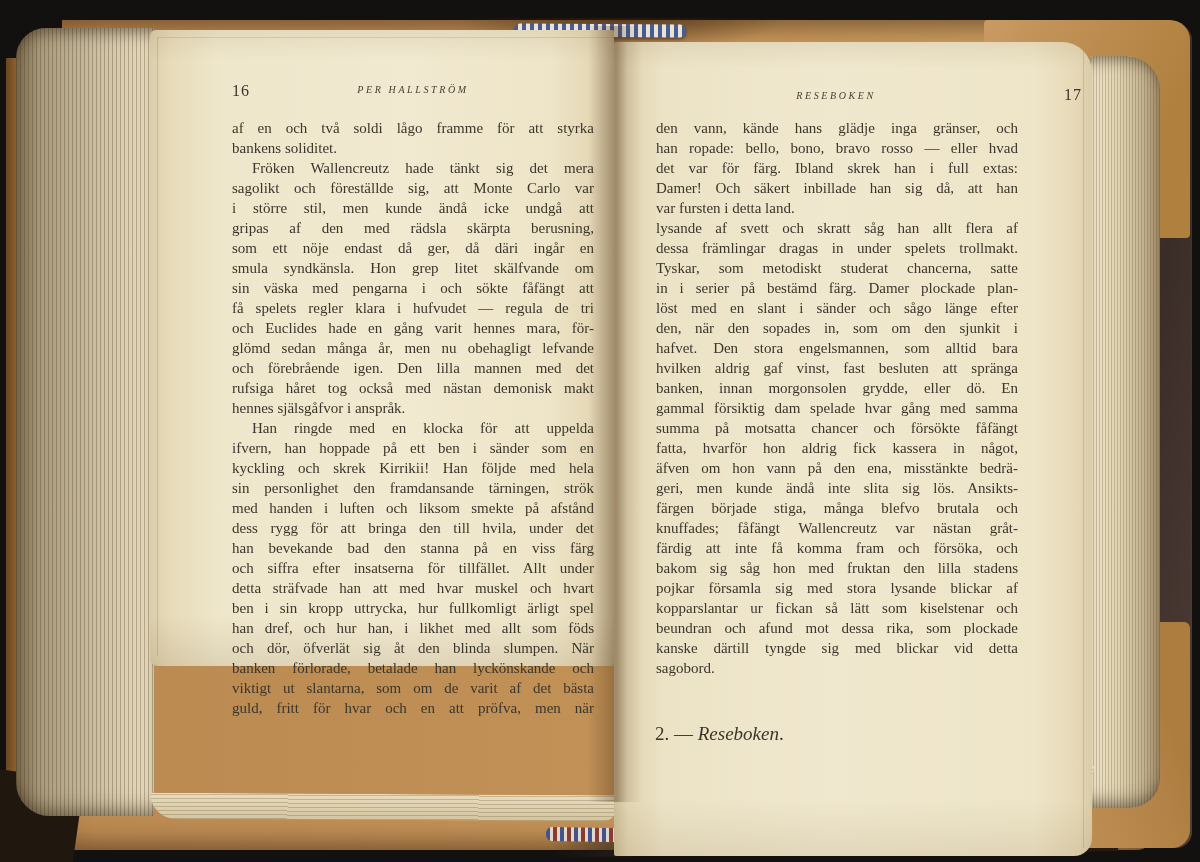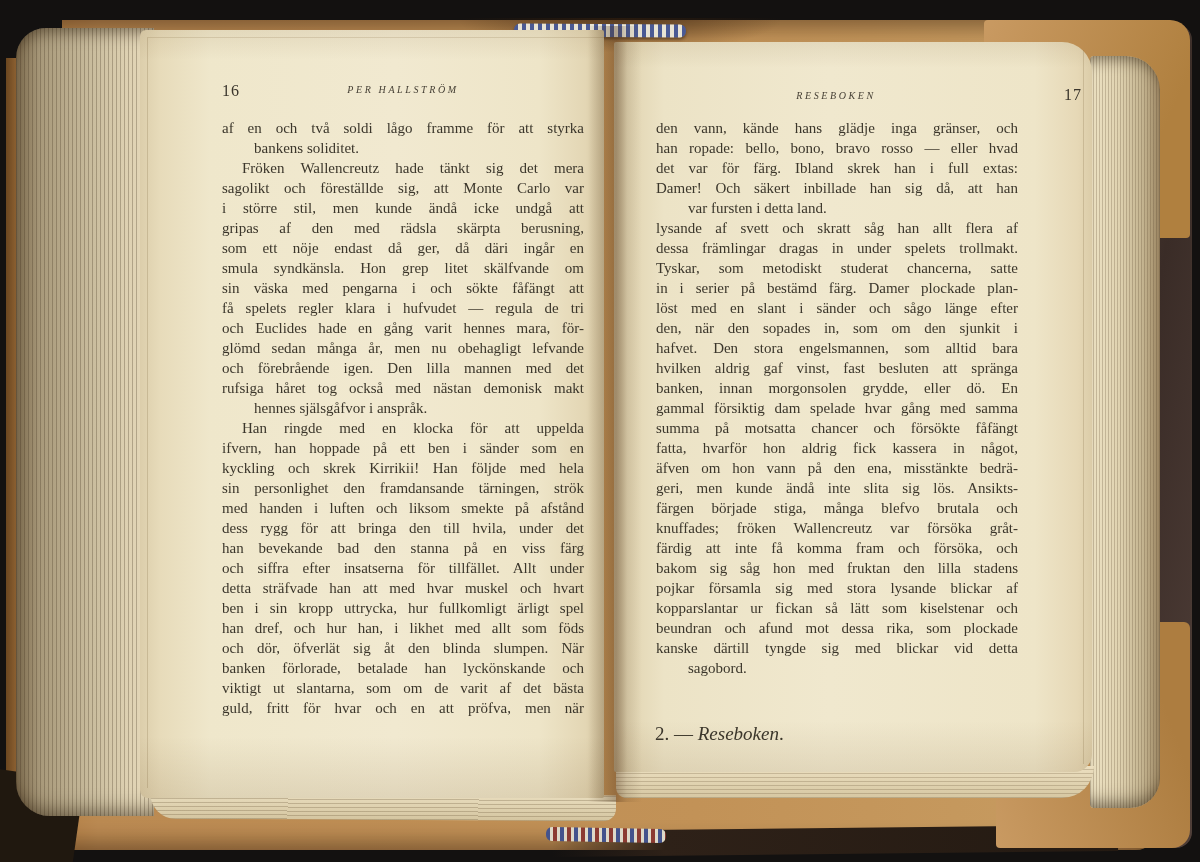--- a/index.html
+++ b/index.html
@@ -85,32 +85,32 @@
     left:616px; top:766px; width:478px; height:32px; z-index:4;
     background:
       repeating-linear-gradient(0deg,rgba(100,80,50,.25) 0 1px,rgba(0,0,0,0) 1px 4px),
       linear-gradient(180deg,#ecdfc0,#d6c7a2);
     border-radius:0 0 36px 12px;
   }
 
   
   .page { z-index:5; }
   .page-left {
-    left:140px; top:30px; width:464px; height:768px;
+    left:150px; top:30px; width:464px; height:636px;
     background:
       linear-gradient(180deg,rgba(120,90,50,.10),rgba(0,0,0,0) 30px,rgba(0,0,0,0) 92%,rgba(120,90,50,.14)),
       linear-gradient(90deg,#dcceab 0,#e7dbba 20px,#efe7cb 70px,#f1e9d0 55%,#eee5c8 86%,#e3d6b4 96%,#d2c29c 100%);
     border-radius:6px 2px 2px 8px;
   }
   .page-left::before {
     content:""; position:absolute; left:7px; top:7px; right:auto; bottom:10px; width:99%;
     border-left:1px solid rgba(120,95,55,.22); border-top:1px solid rgba(120,95,55,.18);
   }
   .page-right {
-    left:614px; top:42px; width:478px; height:730px;
+    left:614px; top:42px; width:478px; height:814px;
     background:
       linear-gradient(180deg,rgba(120,90,50,.10),rgba(0,0,0,0) 26px,rgba(0,0,0,0) 93%,rgba(120,90,50,.12)),
       linear-gradient(90deg,#cdbd98 0,#e2d5b2 14px,#ece3c6 50px,#f0e8ce 45%,#eee5c8 88%,#e6d8b6 97%,#dbcca8 100%);
     border-radius:2px 30px 18px 2px;
   }
   .page-right::before {
     content:""; position:absolute; right:8px; top:8px; bottom:8px; width:1px;
     background:rgba(120,95,55,.22);
   }
   .gutter-shadow {
@@ -124,21 +124,21 @@
   .pl-num { left:82px; top:52px; }
   .pl-head { left:82px; top:54px; width:362px; text-align:center; }
   .pr-head { left:41px; top:48px; width:362px; text-align:center; }
   .pr-num { right:10px; top:44px; }
 
   .textcol { font-size:15px; line-height:20px; color:#3b362b; }
   .pl-col { left:82px; top:88px; width:362px; }
   .pr-col { left:42px; top:76px; width:362px; }
   .textcol .para, .textcol .line { position:static; }
   .line { display:block; text-align:justify; text-align-last:justify; height:20px; white-space:normal; }
-  .line.parend { text-align-last:left;margin-left:32px; }
+  .line.parend { text-align-last:left; }
   .line.indent { text-indent:20px; }
 
   .footnote { left:41px; top:681px; width:362px; font-size:19px; color:#3b362b; }
   .footnote span { position:static; }
   .footnote .fn-title { font-style:italic; }
 </style>
 </head>
 <body>
 
 <div class="scene">
@@ -220,21 +220,21 @@
           <div class="line">den, när den sopades in, som om den sjunkit i</div>
           <div class="line">hafvet. Den stora engelsmannen, som alltid bara</div>
           <div class="line">hvilken aldrig gaf vinst, fast besluten att spränga</div>
           <div class="line">banken, innan morgonsolen grydde, eller dö. En</div>
           <div class="line">gammal försiktig dam spelade hvar gång med samma</div>
           <div class="line">summa på motsatta chancer och försökte fåfängt</div>
           <div class="line">fatta, hvarför hon aldrig fick kassera in något,</div>
           <div class="line">äfven om hon vann på den ena, misstänkte bedrä-</div>
           <div class="line">geri, men kunde ändå inte slita sig lös. Ansikts-</div>
           <div class="line">färgen började stiga, många blefvo brutala och</div>
-          <div class="line">knuffades; fröken Wallencreutz var försöka gråt-</div>
+          <div class="line">knuffades; fåfängt Wallencreutz var nästan gråt-</div>
           <div class="line">färdig att inte få komma fram och försöka, och</div>
           <div class="line">bakom sig såg hon med fruktan den lilla stadens</div>
           <div class="line">pojkar församla sig med stora lysande blickar af</div>
           <div class="line">kopparslantar ur fickan så lätt som kiselstenar och</div>
           <div class="line">beundran och afund mot dessa rika, som plockade</div>
           <div class="line">kanske därtill tyngde sig med blickar vid detta</div>
           <div class="line parend">sagobord.</div>
         </div>
       </div>
     <div class="footnote">

